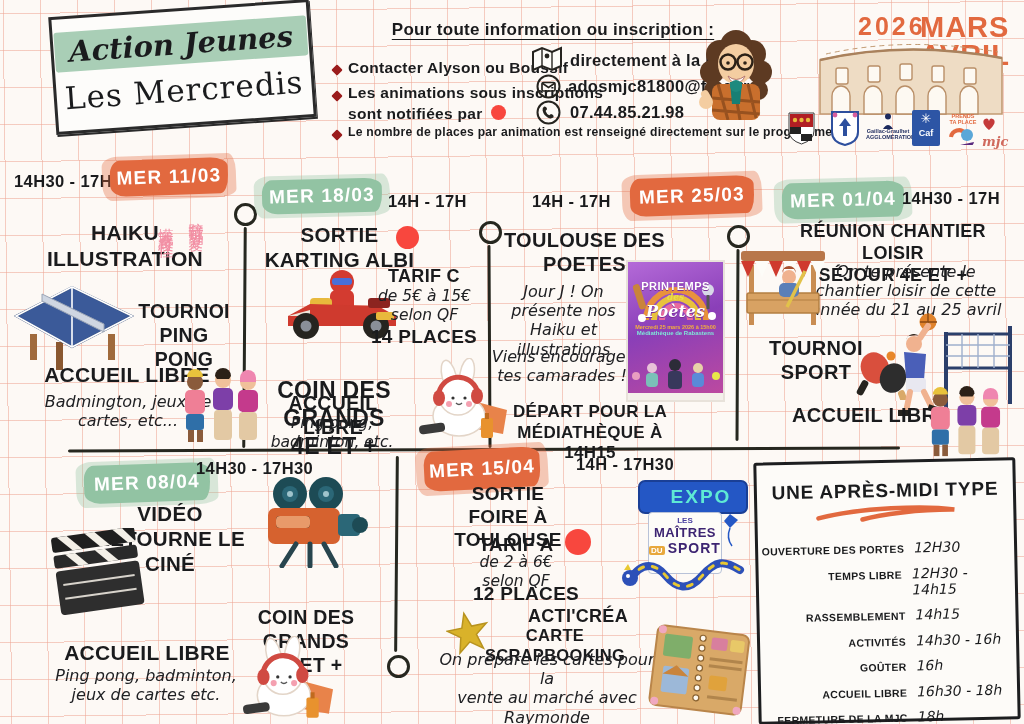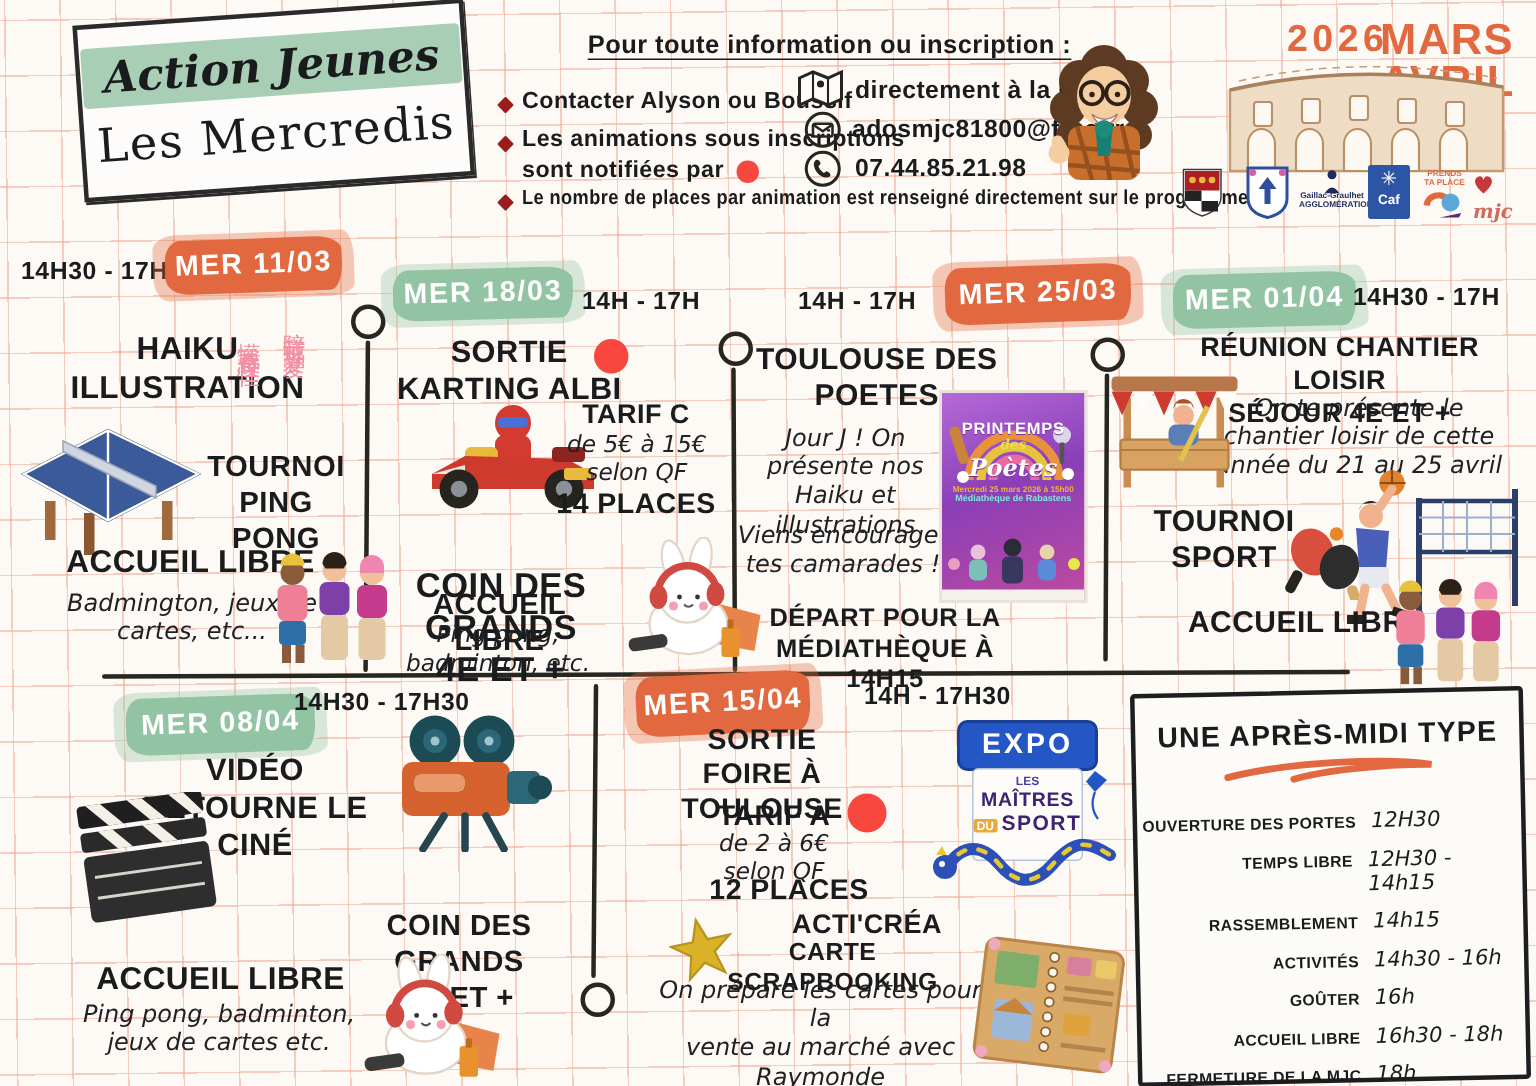--- a/index.html
+++ b/index.html
@@ -52,21 +52,21 @@
     <div class="serif" style="font-size:31px;margin-top:8px;letter-spacing:1px;">Les Mercredis</div>
   </div>
 
   <div class="abs hd" style="left:378px;top:20px;width:350px;font-size:17px;text-decoration:underline;text-underline-offset:4px;">Pour toute information ou inscription :</div>
 
   <div class="abs diamond" style="left:333px;top:66px;"></div>
   <div class="abs hd" style="left:348px;top:59px;text-align:left;font-size:15.5px;">Contacter Alyson ou Boussif</div>
 
   <div class="abs diamond" style="left:333px;top:92px;"></div>
   <div class="abs hd" style="left:348px;top:84px;text-align:left;font-size:15.5px;">Les animations sous inscriptions</div>
-  <div class="abs" style="left:348px;top:105px;display:flex;align-items:center;gap:8px;">
+  <div class="abs" style="left:348px;top:105px;display:flex;gap:8px;">
     <span class="hd" style="font-size:15.5px;">sont notifiées par</span>
     <span class="reddot" style="width:15px;height:15px;display:inline-block;"></span>
   </div>
 
   <div class="abs diamond" style="left:333px;top:131px;"></div>
   <div class="abs hd" style="left:348px;top:124px;text-align:left;font-size:13.5px;width:max-content;transform:scaleX(.9);transform-origin:left;">Le nombre de places par animation est renseigné directement sur le programme</div>
 
   <svg class="abs" style="left:531px;top:46px;" width="32" height="26" viewBox="0 0 32 26">
     <polygon points="2,6 11,2 21,6 30,2 30,20 21,24 11,20 2,24" fill="#fdfcf8" stroke="#26241f" stroke-width="2"></polygon>
     <line x1="11" y1="2" x2="11" y2="20" stroke="#26241f" stroke-width="1.4"></line>
@@ -492,21 +492,21 @@
   <div class="abs hd" style="left:412px;top:482px;width:192px;font-size:19px;">SORTIE
 FOIRE À TOULOUSE</div>
   <div class="abs hd" style="left:478px;top:533px;width:76px;font-size:19px;">TARIF A</div>
   <div class="abs reddot" style="left:565px;top:529px;width:26px;height:26px;"></div>
   <div class="abs hand" style="left:462px;top:553px;width:108px;font-size:15.5px;">de 2 à 6€
 selon QF</div>
   <div class="abs hd" style="left:470px;top:582px;width:112px;font-size:19px;">12 PLACES</div>
 
   <div class="abs" style="left:622px;top:480px;width:126px;height:120px;">
     <div style="position:absolute;left:16px;top:0;width:90px;height:30px;background:#2457c5;border-radius:7px;border:2px solid #1a3f96;
-         display:flex;align-items:center;justify-content:center;color:#ffffff;font-weight:800;font-size:19px;letter-spacing:2px;">EXPO</div>
+         display:flex;align-items:center;justify-content:center;color:#5eead4;font-weight:800;font-size:19px;letter-spacing:2px;padding-left:16px;">EXPO</div>
     <div style="position:absolute;left:26px;top:32px;width:72px;height:60px;background:#fdfcf8;border:1.5px solid #b8c2d8;border-radius:4px;text-align:center;">
       <div style="font-size:8px;font-weight:800;color:#4a3fa0;margin-top:3px;">LES</div>
       <div style="font-size:13px;font-weight:800;color:#3d2472;letter-spacing:.5px;">MAÎTRES</div>
       <div style="display:flex;justify-content:center;align-items:baseline;gap:3px;">
         <span style="font-size:8px;font-weight:800;color:#fff;background:#e8a83c;padding:0 2px;border-radius:2px;">DU</span>
         <span style="font-size:14px;font-weight:800;color:#3d2472;letter-spacing:1px;">SPORT</span>
       </div>
     </div>
     <svg width="126" height="120" viewBox="0 0 126 120" style="position:absolute;left:0;top:0;">
       <polygon points="108,34 116,40 108,48 102,41" fill="#2457c5"></polygon>

